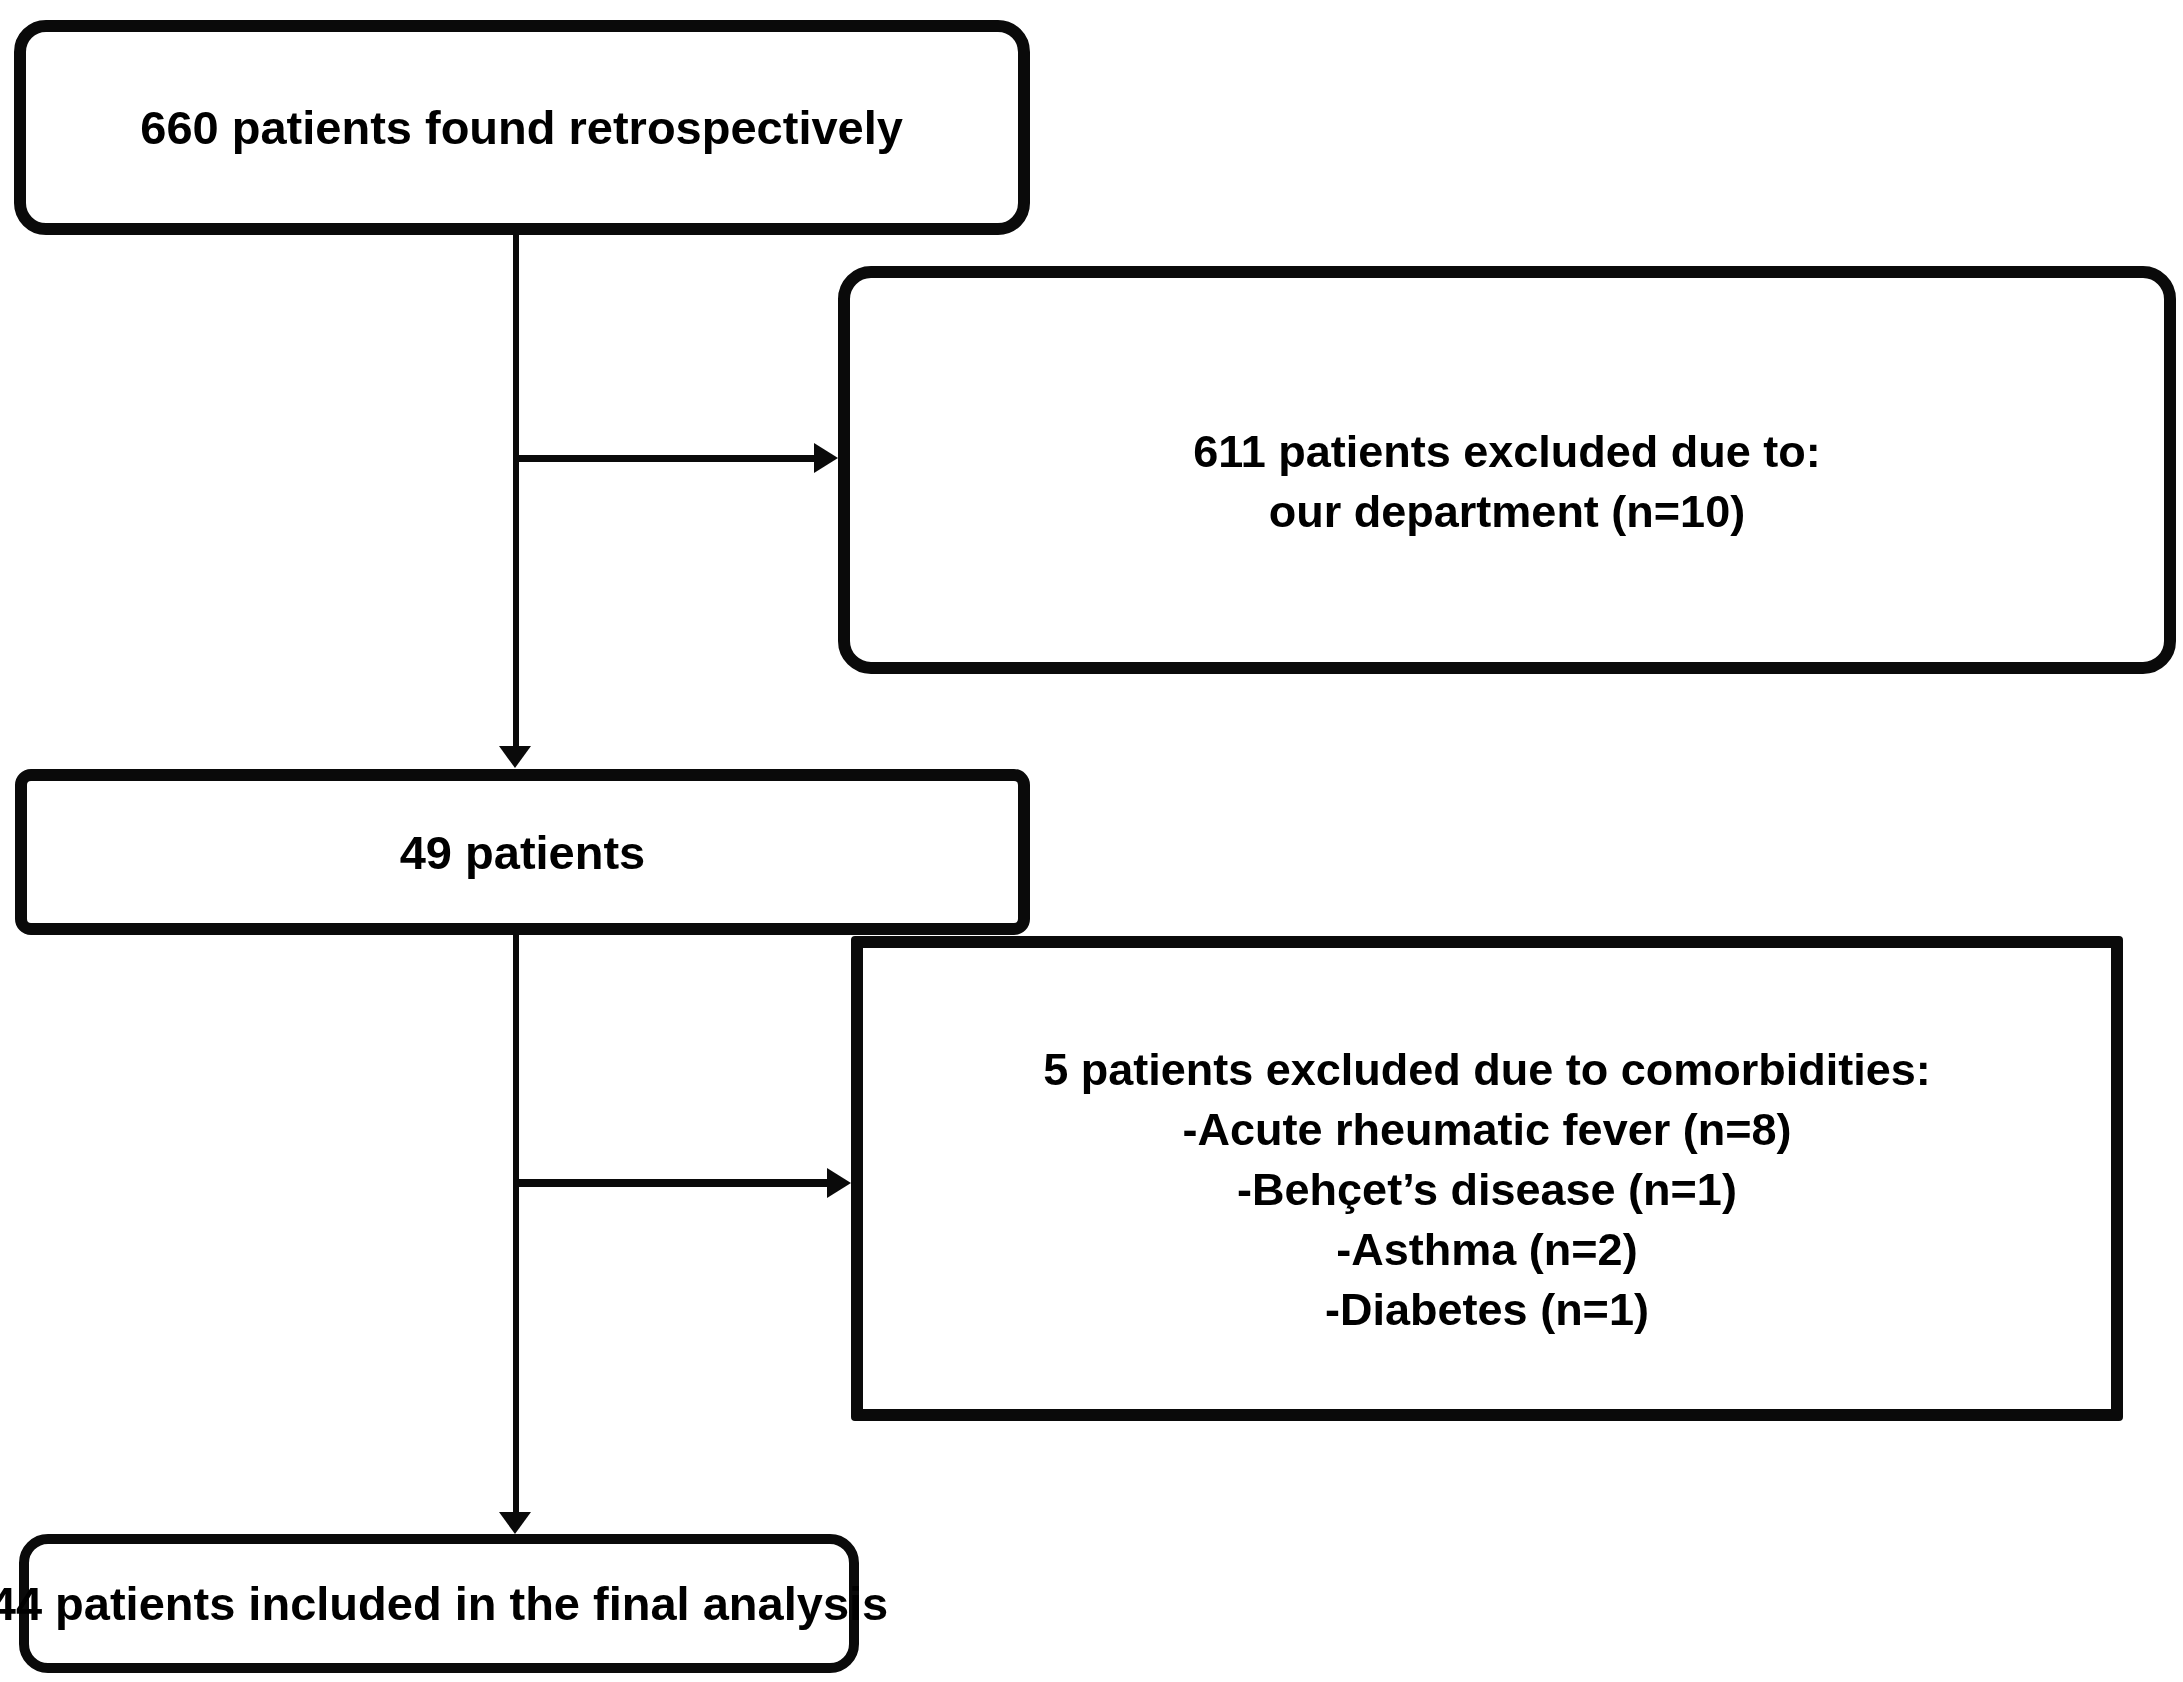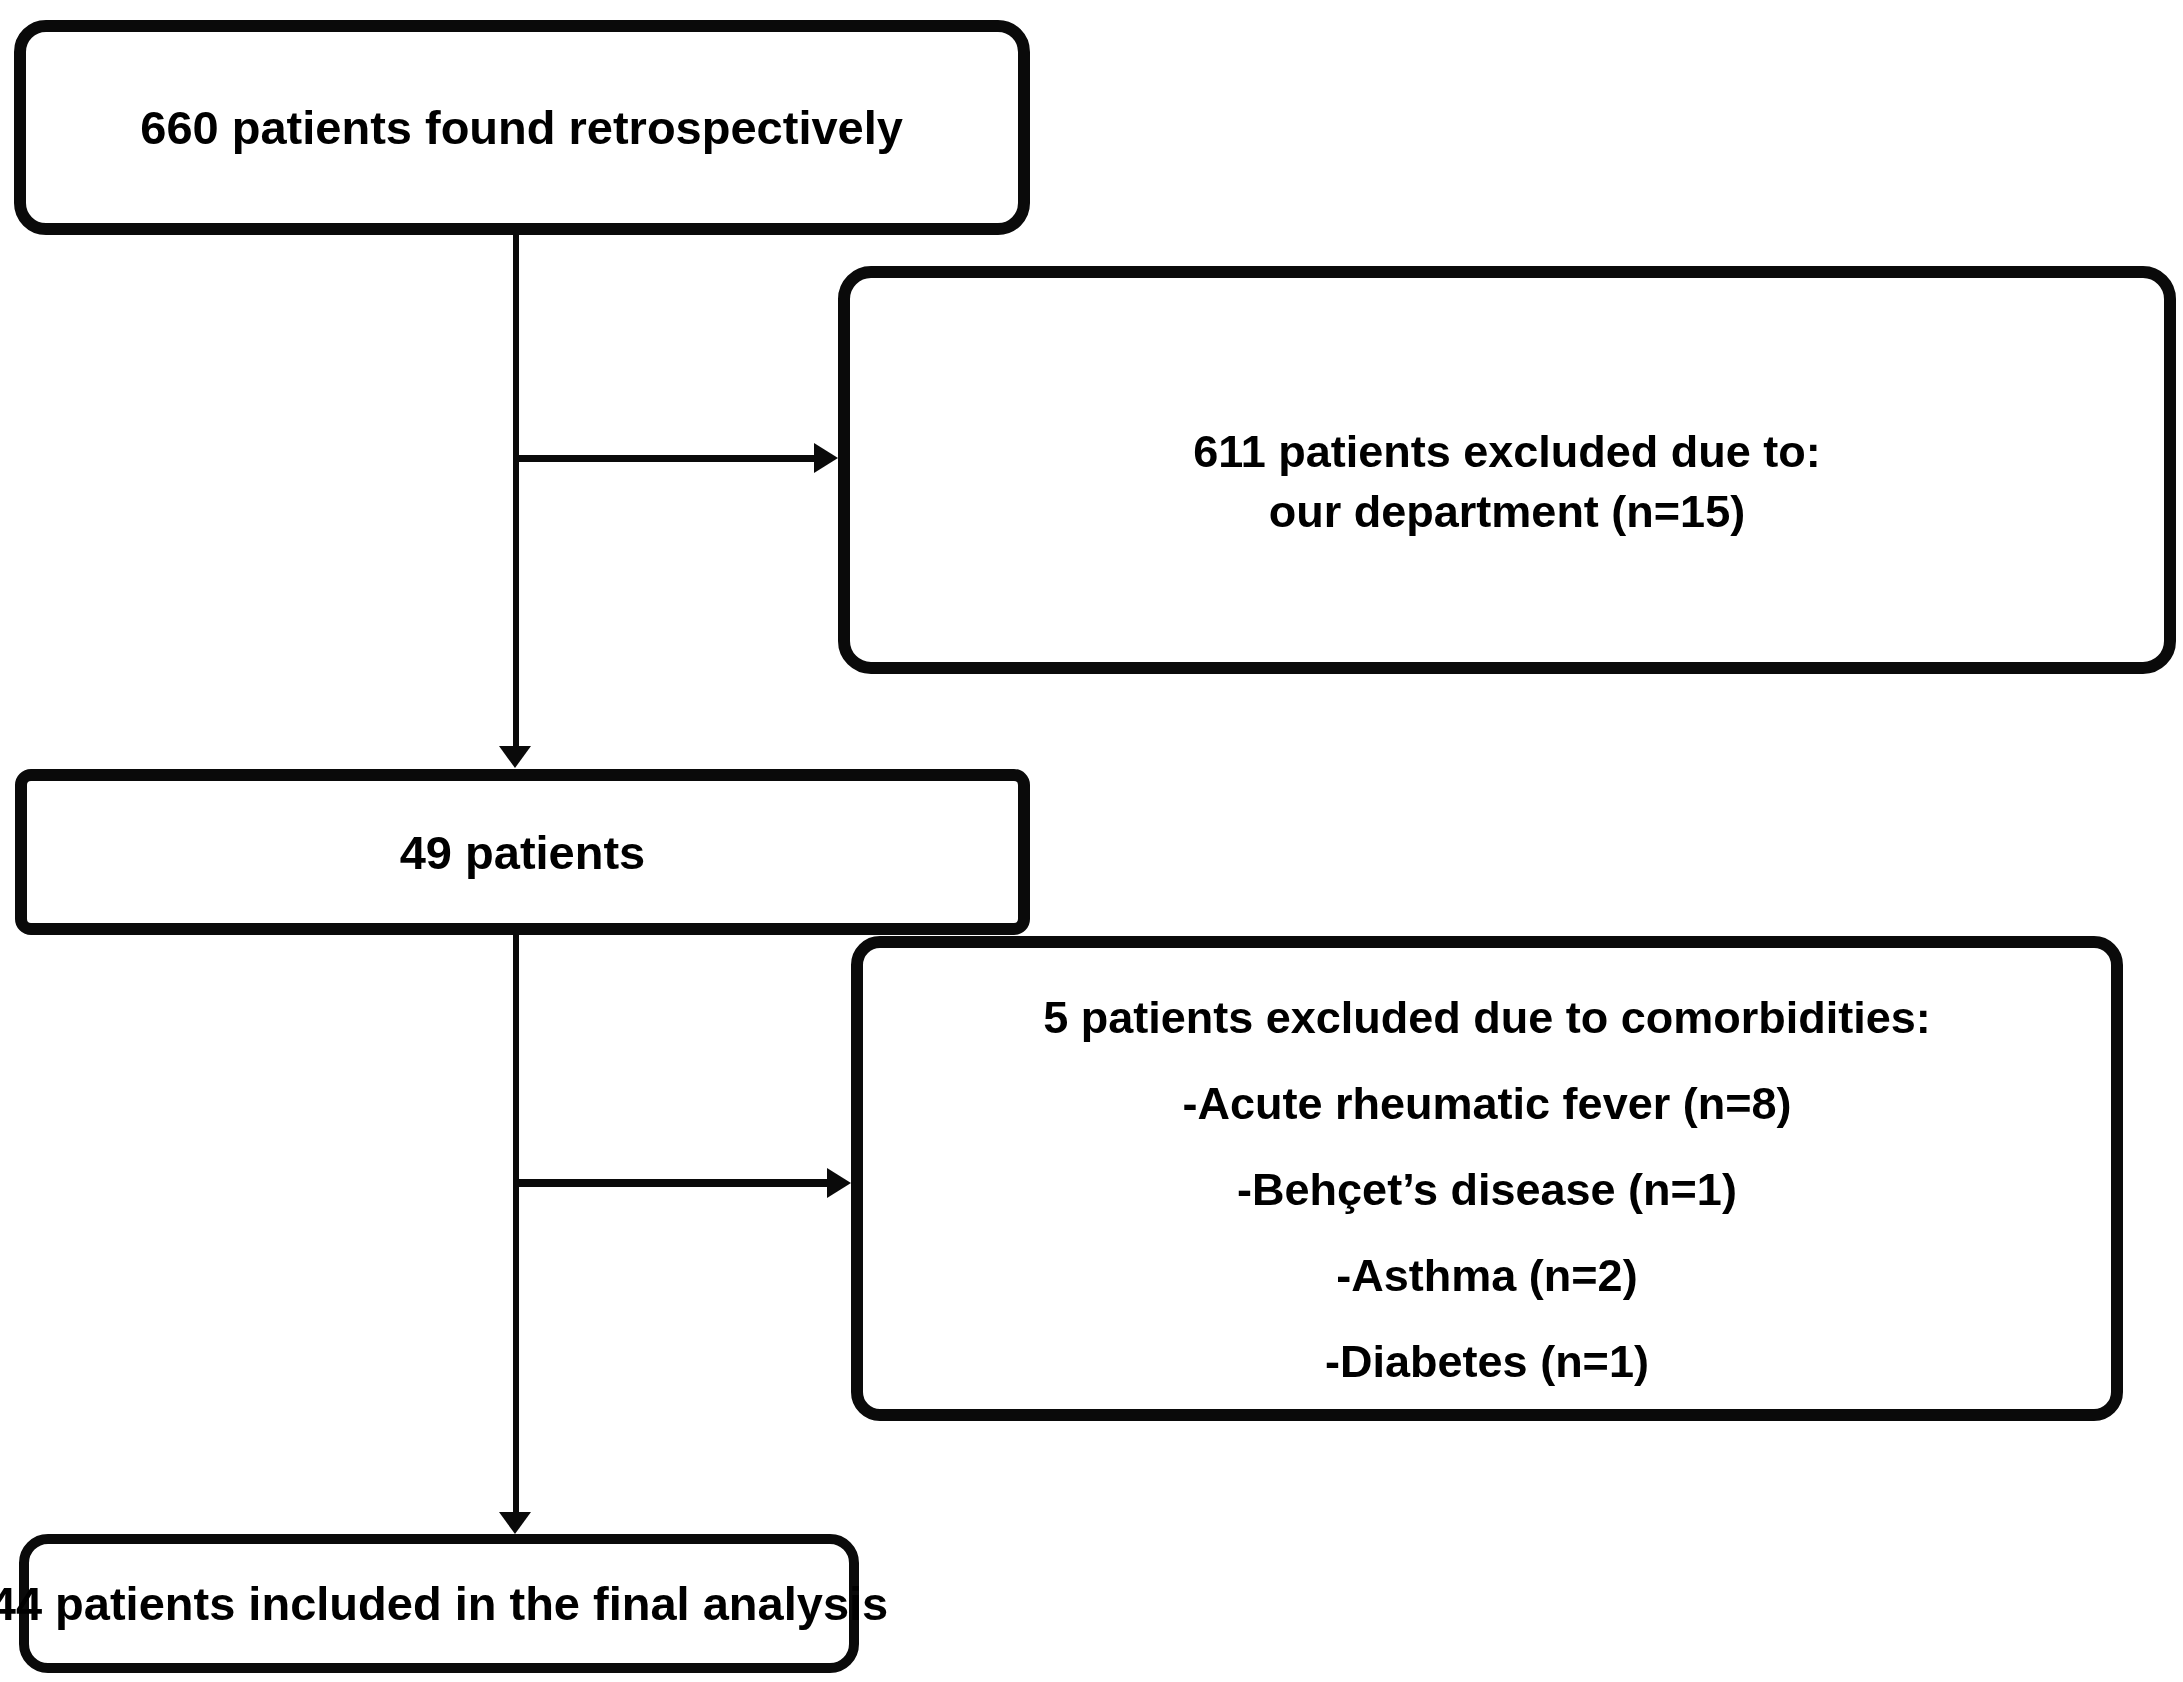--- a/index.html
+++ b/index.html
@@ -23,21 +23,21 @@
     justify-content:center;
     text-align:center;
   }
   .node .ln{white-space:nowrap;}
   
   #node-source{left:13.6px;top:20.3px;width:1016px;height:215px;border-width:12.8px;border-radius:32px;font-size:47px;}
   #node-cohort{left:15px;top:769px;width:1015px;height:166px;border-width:12.8px;border-radius:16px;font-size:47px;}
   #node-final{left:19px;top:1534px;width:840px;height:139px;border-width:10.5px;border-radius:29px;font-size:47px;}
   
   #node-excl1{left:838px;top:266px;width:1338px;height:408px;border-width:12.8px;border-radius:33px;font-size:45px;line-height:60px;padding-top:23px;}
-  #node-excl2{left:851px;top:936px;width:1272px;height:485px;border-width:12.8px;border-radius:29px;font-size:45px;line-height:60px;padding-top:22.6px;gap:26px;}
+  #node-excl2{left:851px;top:936px;width:1272px;height:485px;border-width:12.8px;border-radius:4px;font-size:45px;line-height:60px;padding-top:22.6px;}
   
   .cline{position:absolute;background:#0a0a0a;}
   #vline-1{left:513px;top:187px;width:6px;height:560px;}
   #vline-2{left:513px;top:934px;width:6px;height:579px;}
   #hline-1{left:516px;top:455px;width:300px;height:6.8px;}
   #hline-2{left:516px;top:1179px;width:312px;height:7.5px;}
   
   .arrow-down{
     position:absolute;width:0;height:0;
     border-left:16.6px solid transparent;
@@ -69,21 +69,21 @@
 
 <div class="cline" id="hline-2"></div>
 <div class="arrow-right" id="ahead-right-2"></div>
 
 <div class="node" id="node-source">
   <div class="ln">660 patients found retrospectively</div>
 </div>
 
 <div class="node" id="node-excl1">
   <div class="ln">611 patients excluded due to:</div>
-  <div class="ln">our department (n=15)</div>
+  <div class="ln">our department (n=10)</div>
 </div>
 
 <div class="node" id="node-cohort">
   <div class="ln">49 patients</div>
 </div>
 
 <div class="node" id="node-excl2">
   <div class="ln">5 patients excluded due to comorbidities:</div>
   <div class="ln">-Acute rheumatic fever (n=8)</div>
   <div class="ln">-Behçet’s disease (n=1)</div>

